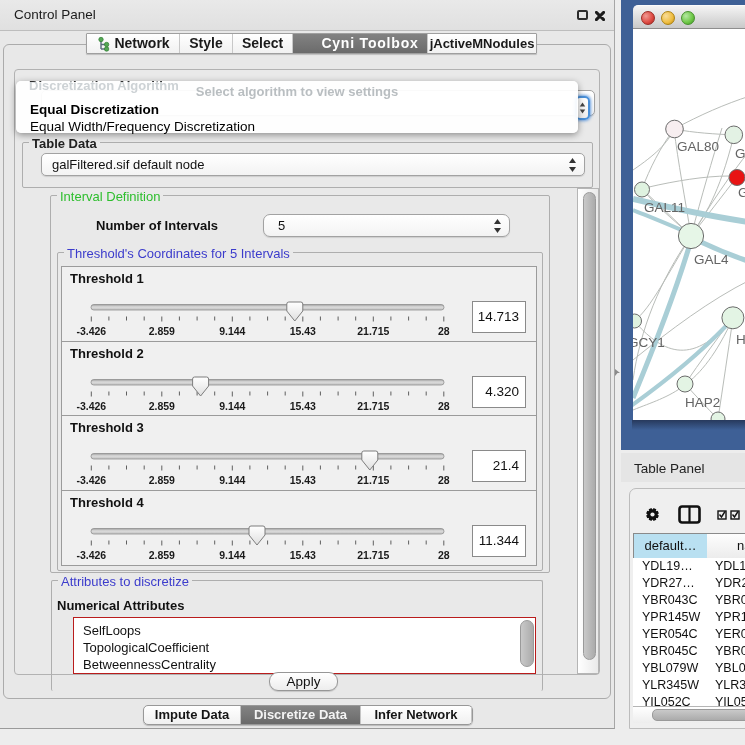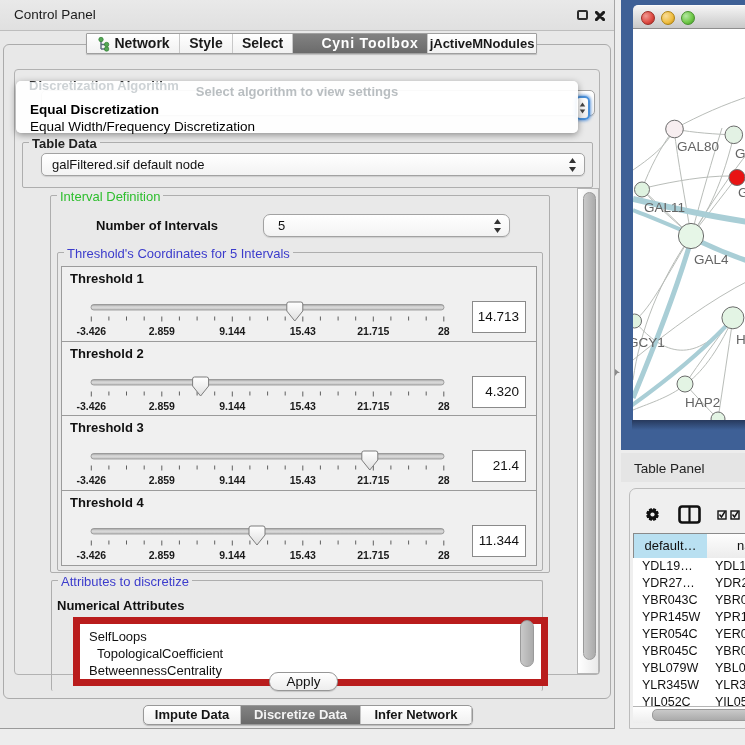--- a/index.html
+++ b/index.html
@@ -205,23 +205,23 @@
             <path d="M189.0 35 h12 q2 0 2 2 v7 L195.0 54 L187.0 44 v-7 q0 -2 2 -2 Z" fill="url(#th4)" stroke="#7d7d7d" stroke-width="1"></path>
           </svg>
           <div class="vbox">11.344</div>
         </div>
     </div>
 
     <div class="fs" style="left:51px;top:580px;width:490px;height:110px;border-bottom:none;">
       <span class="lg" style="color:#3c3ccc;">Attributes to discretize</span>
     </div>
     <div class="abs" style="left:57px;top:598px;font-size:13px;font-weight:bold;color:#111;">Numerical Attributes</div>
-    <div class="abs" style="left:73px;top:617px;width:461px;height:55px;background:#fff;border:7px solid #b91c1c;overflow:hidden;font-size:13px;color:#111;">
+    <div class="abs" style="left:73px;top:617px;width:461px;height:55px;background:#fff;border:1px solid #b91c1c;overflow:hidden;font-size:13px;color:#111;">
       <div style="padding-left:9px;line-height:17px;padding-top:4px;">SelfLoops</div>
-      <div style="padding-left:17px;line-height:17px;">TopologicalCoefficient</div>
+      <div style="padding-left:9px;line-height:17px;">TopologicalCoefficient</div>
       <div style="padding-left:9px;line-height:17px;">BetweennessCentrality</div>
     </div>
     <div class="sbthumbv" style="left:520px;top:620px;width:12px;height:45px;"></div>
 
     <div class="sbtrackv" style="left:577px;top:188px;width:20px;height:484px;"></div>
     <div class="sbthumbv" style="left:583px;top:192px;width:11px;height:466px;"></div>
 
     <div class="combo" style="left:41px;top:90px;width:552px;height:24px;"></div>
     <div class="abs" style="left:575px;top:96px;width:11px;height:20px;border:2px solid #4a90d9;border-radius:5px;background:linear-gradient(#fff,#eee);box-shadow:0 0 3px 1px rgba(74,140,220,.8);">
       <svg style="position:absolute;left:2px;top:3px;" width="7" height="14" viewBox="0 0 9 14">

